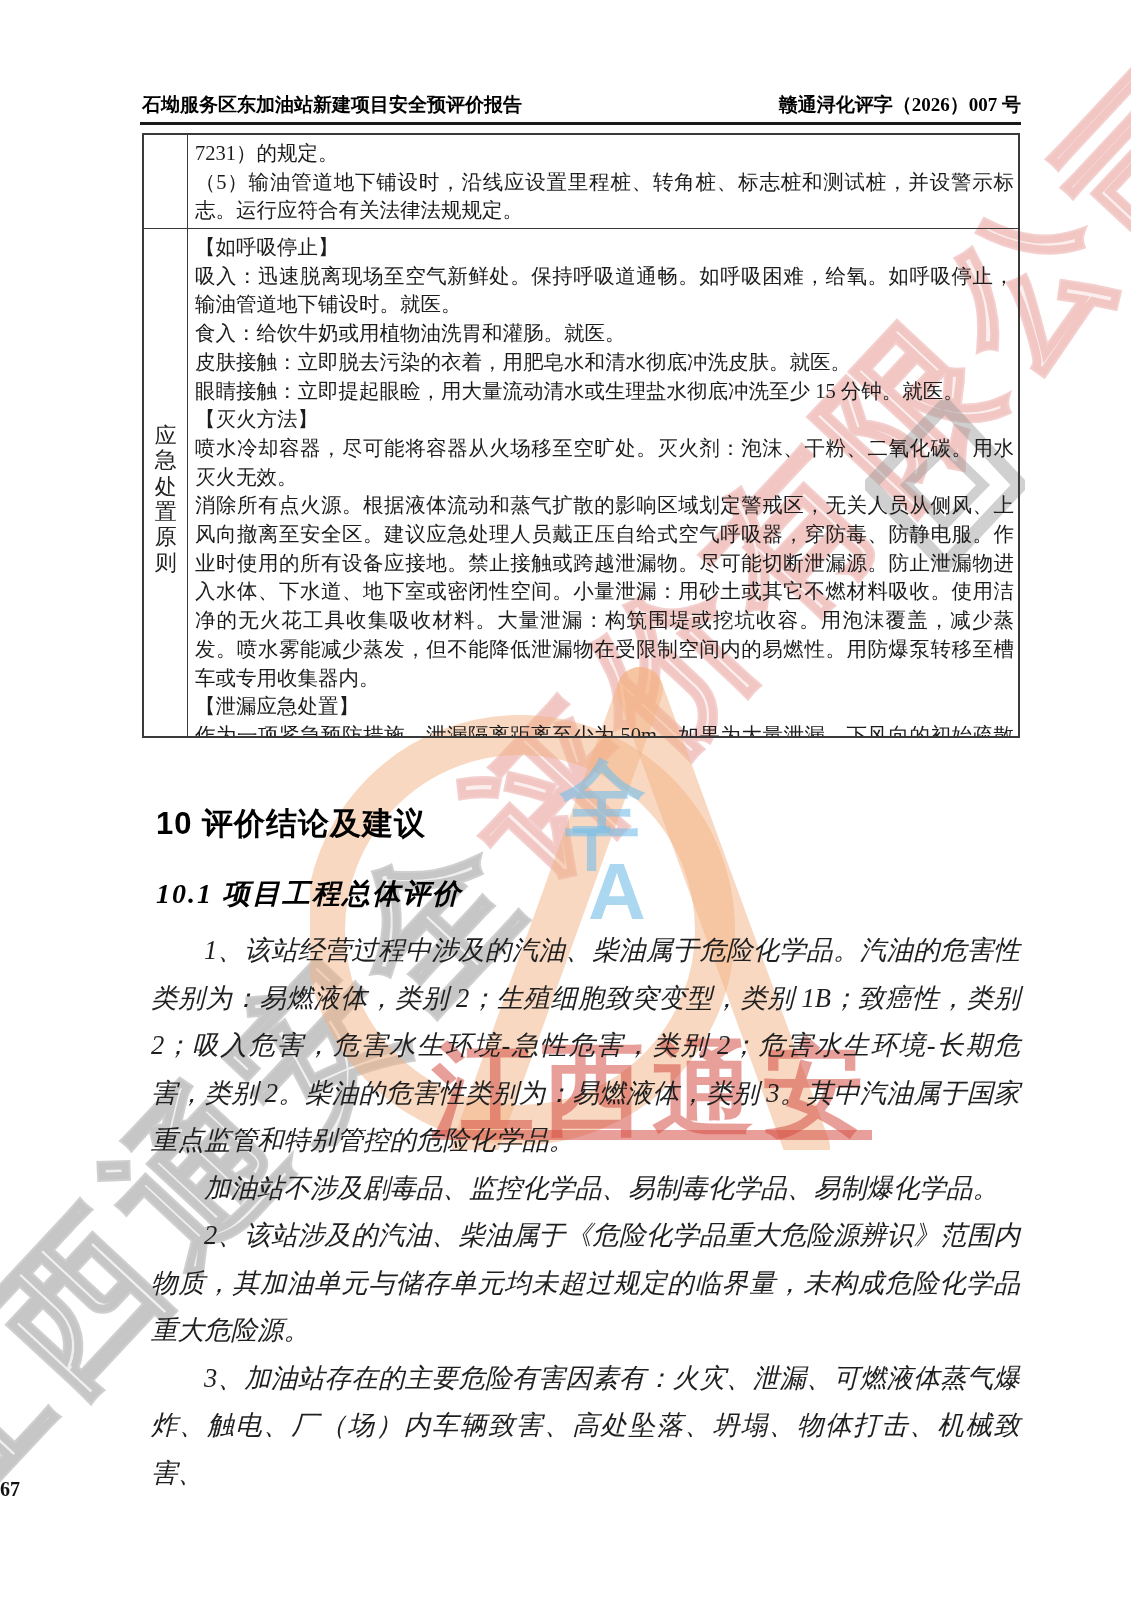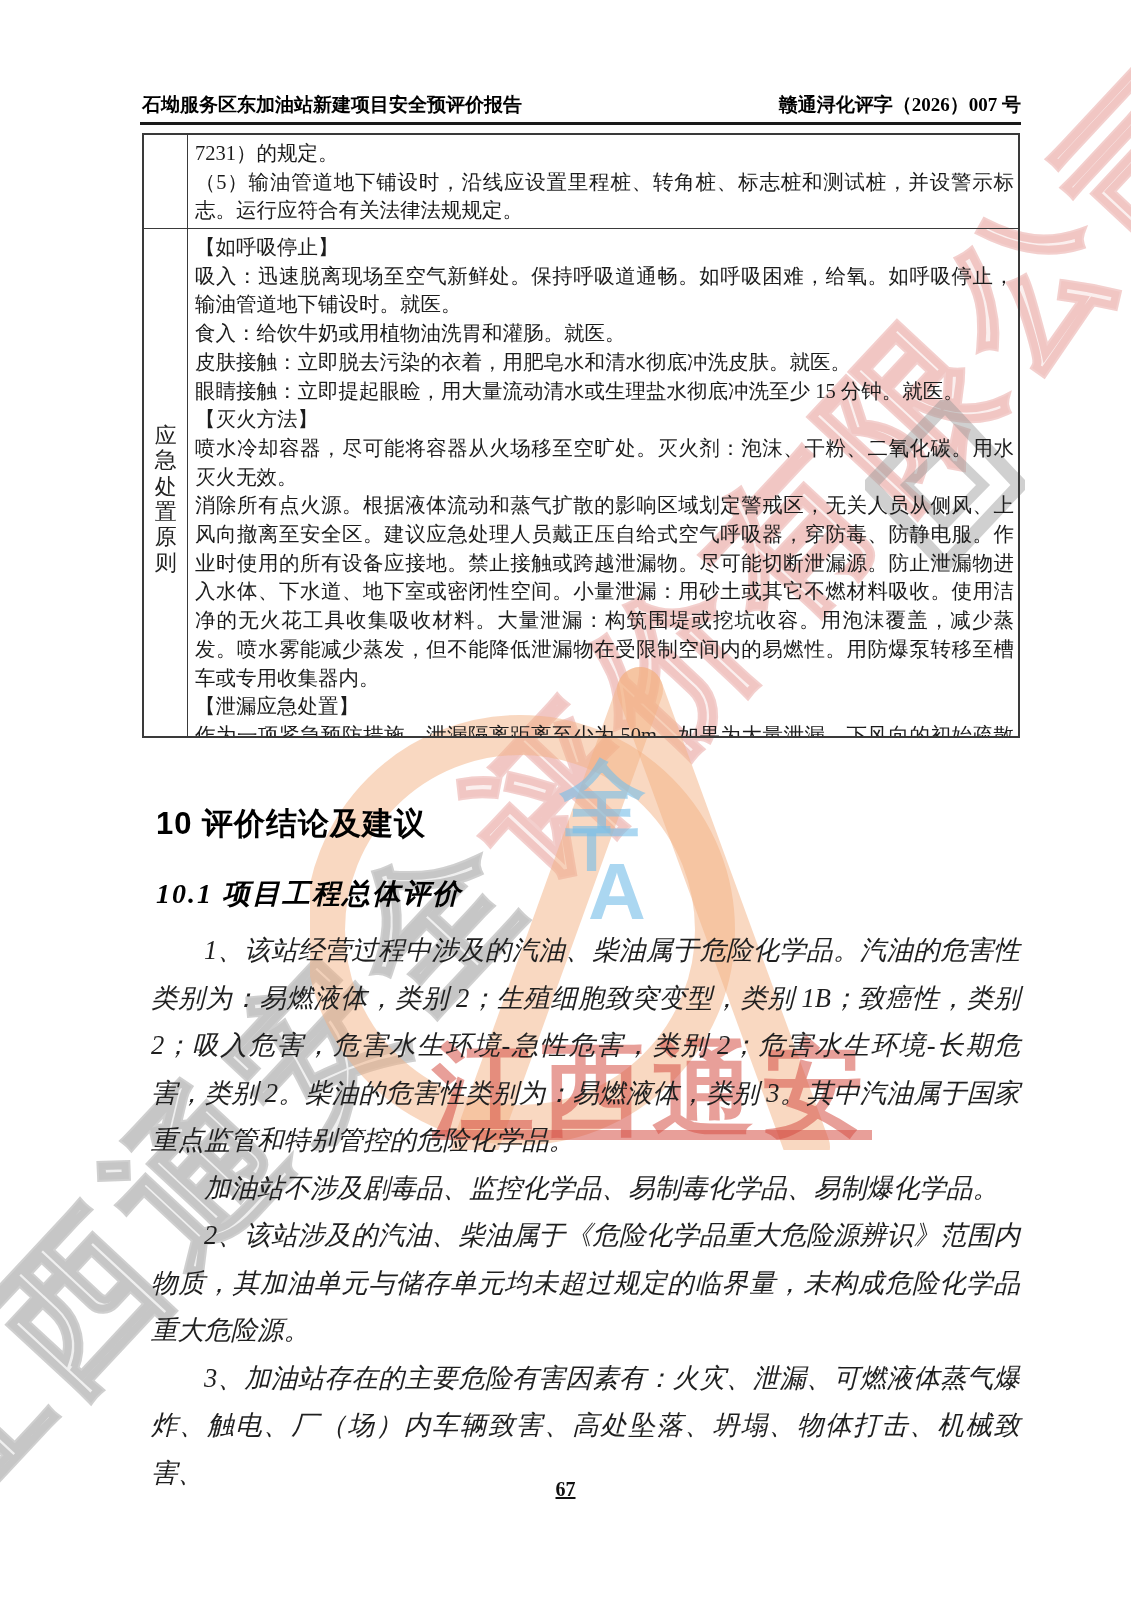--- a/index.html
+++ b/index.html
@@ -68,22 +68,22 @@
   
   .main{position:absolute;left:142px;top:737px;width:869px;margin-left:9px;}
   .h1{
     margin:66px 0 0 5px;font-size:31px;font-weight:700;color:#000;
     font-family:"Liberation Sans","DejaVu Sans",sans-serif;letter-spacing:1px;
   }
   .h2{margin:30px 0 0 5px;font-size:28px;font-weight:700;color:#000;letter-spacing:2px;font-style:italic;}
   .body-text{margin-top:14px;font-size:26.5px;line-height:47.5px;}
   .body-text p{margin:0;text-indent:2em;text-align:justify;font-style:italic;}
   .page-number{
-    position:absolute;left:0;right:0;top:1478px;text-align:center;
-    font-size:20px;font-weight:700;color:#111;text-decoration:underline;
+    position:absolute;left:0;right:0;top:1478px;text-align:left;
+    font-size:20px;font-weight:700;color:#111;
   }
 </style>
 </head>
 <body>
 
 <div class="page">
 
   <div class="wm wm-diagonal">
     <span class="gray">江西通安全</span><span class="pink">评价有限公司</span>
   </div>

